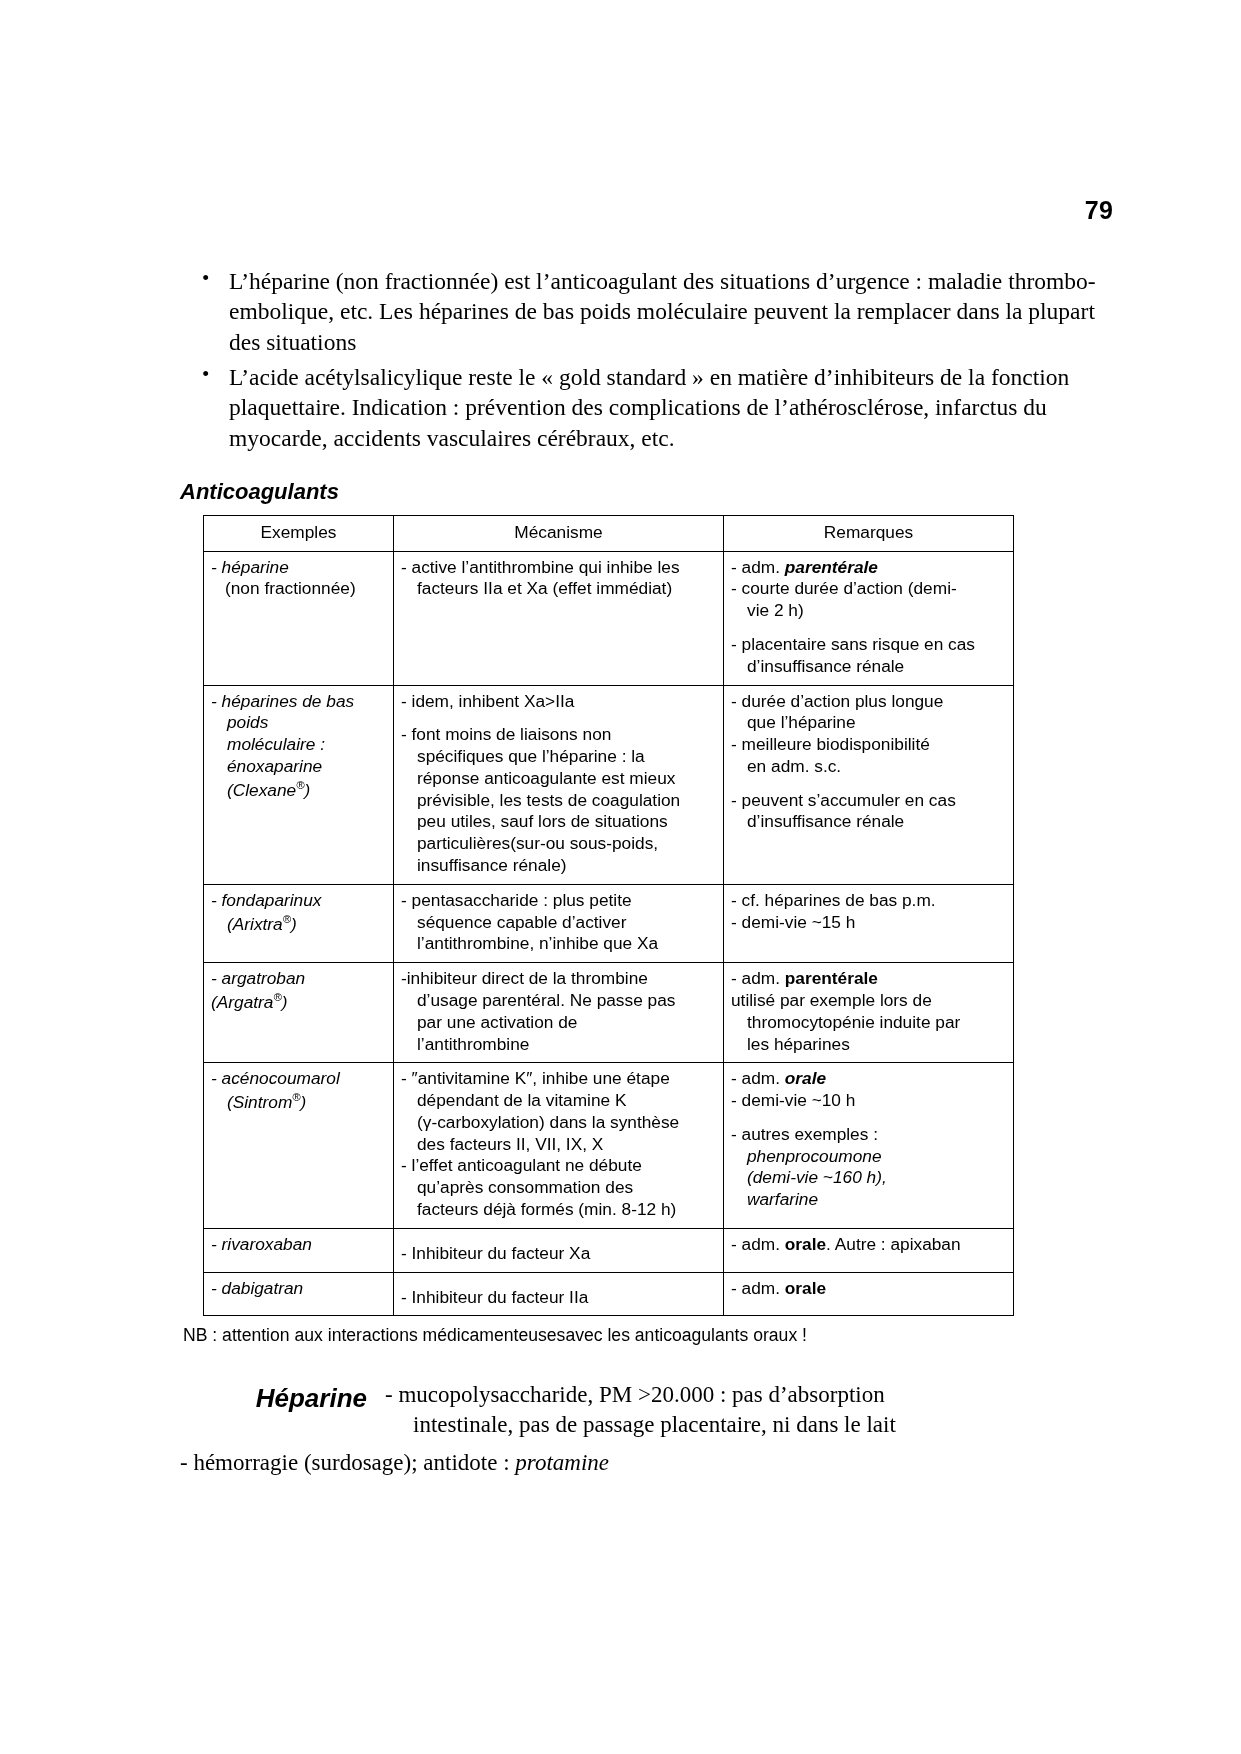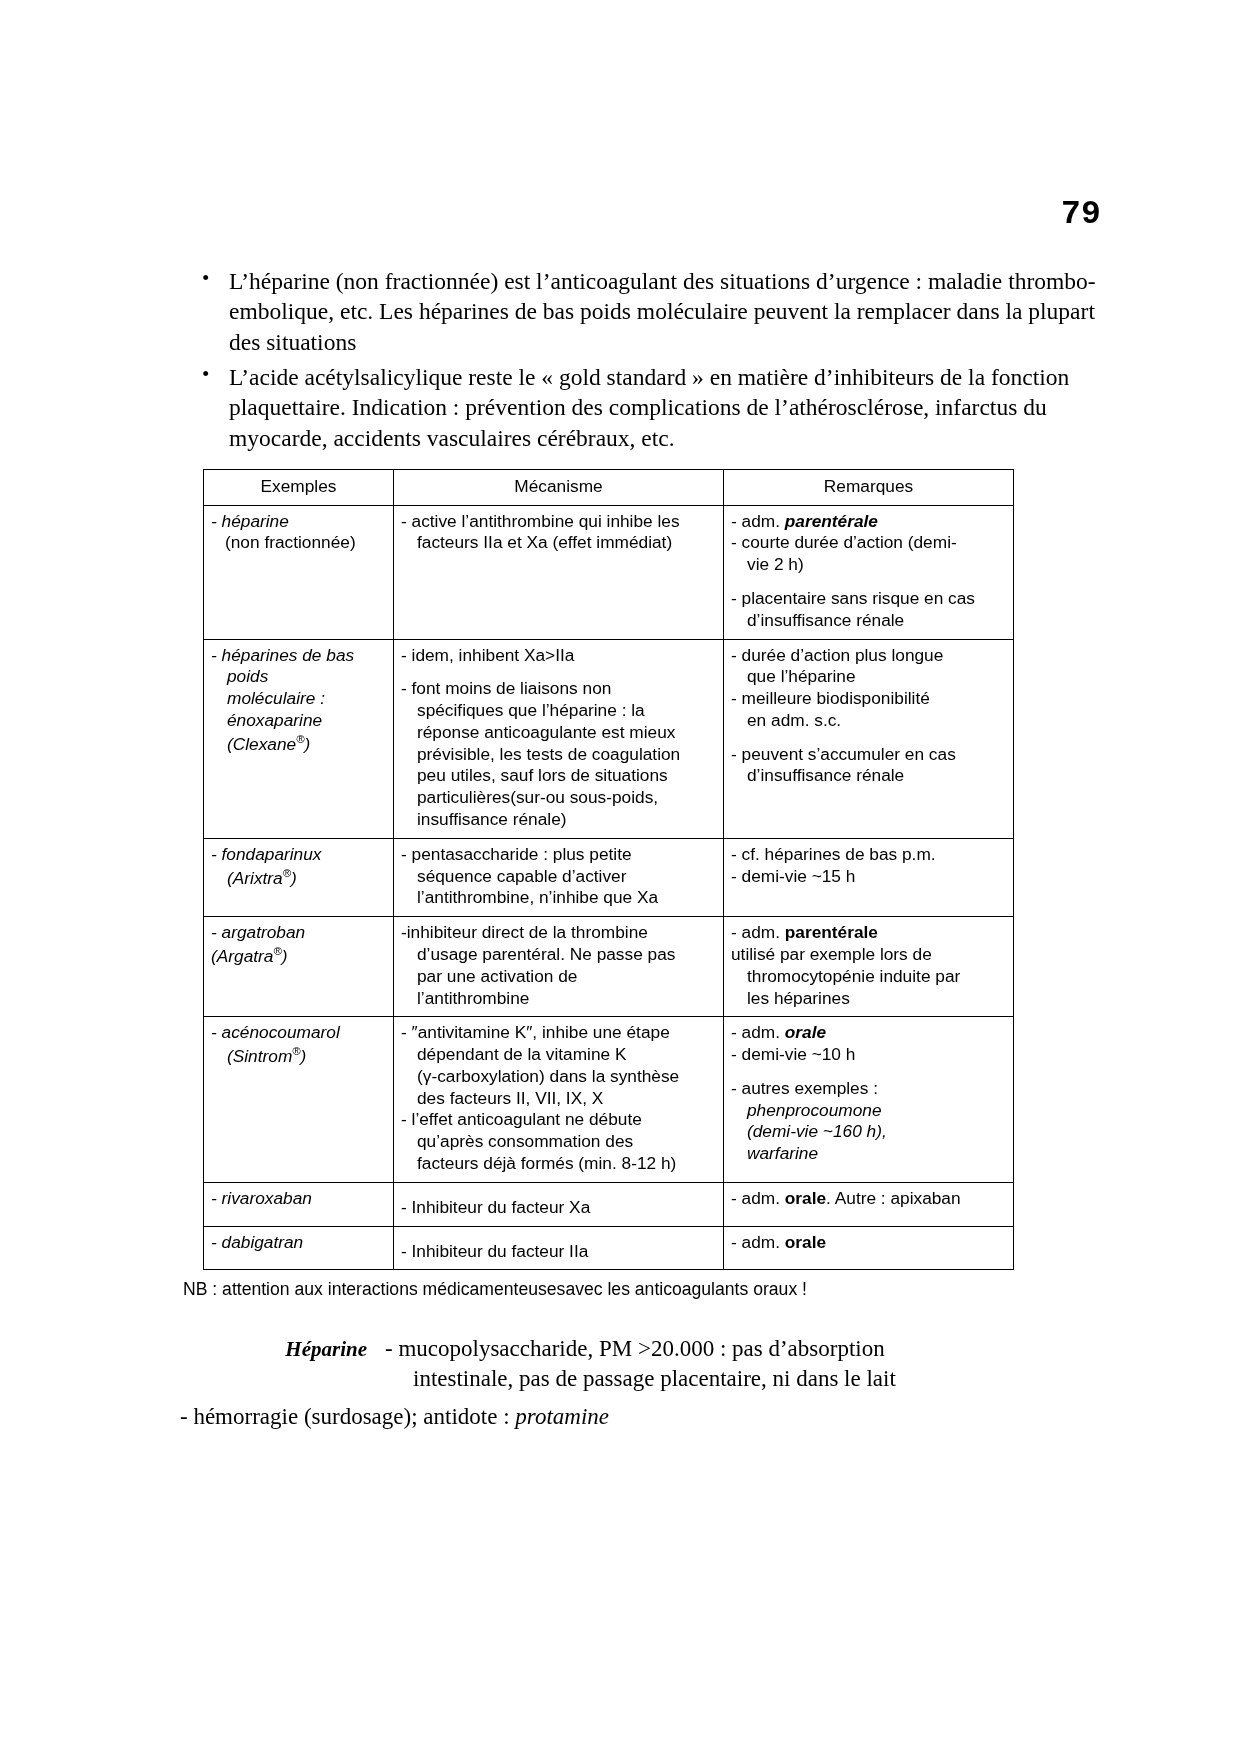--- a/index.html
+++ b/index.html
@@ -18,24 +18,24 @@
   .page {
     position: relative;
     width: 1241px;
     height: 1754px;
     box-sizing: border-box;
   }
   
   .page-number {
     position: absolute;
     top: 196px;
-    right: 140px;
-    font-family: Liberation Mono, monospace;
+    right: 128px;
+    font-family: Liberation Sans, sans-serif;
     font-weight: bold;
-    font-size: 33px;
+    font-size: 25px;
     letter-spacing: 0.2px;
   }
   
   .content {
     position: absolute;
     left: 180px;
     top: 250px;
     width: 940px;
   }
   h1.section-title {
@@ -123,24 +123,24 @@
     display: flex;
     align-items: flex-start;
     margin-bottom: 8px;
   }
   .hep-label {
     width: 205px;
     flex: 0 0 205px;
     text-align: right;
     padding-right: 18px;
     box-sizing: border-box;
-    font-family: Liberation Serif, serif;
+    font-family: Liberation Sans, sans-serif;
     font-weight: bold;
     font-style: italic;
-    font-size: 21px;
+    font-size: 26px;
     padding-top: 2px;
   }
   .hep-label.plain {
     font-family: "Liberation Serif", serif;
     font-weight: normal;
     font-style: italic;
     font-size: 23px;
   }
   .hep-label .l2 { display: block; }
   .hep-text {
@@ -159,20 +159,21 @@
   <div class="page-number">79</div>
 
   <div class="content">
 
 
     <ul class="bullets">
       <li>L’héparine (non fractionnée) est l’anticoagulant des situations d’urgence : maladie thrombo-embolique, etc. Les héparines de bas poids moléculaire peuvent la remplacer dans la plupart des situations</li>
       <li>L’acide acétylsalicylique reste le « gold standard » en matière d’inhibiteurs de la fonction plaquettaire. Indication : prévention des complications de l’athérosclérose, infarctus du myocarde, accidents vasculaires cérébraux, etc.</li>
     </ul>
 
+    <div class="subheading">Anticoagulants</div>
 
     <table class="anticoag">
       <colgroup>
         <col class="col-ex">
           <col class="col-mec">
           <col class="col-rem">
       </colgroup>
       <thead>
         <tr>
           <th>Exemples</th>

